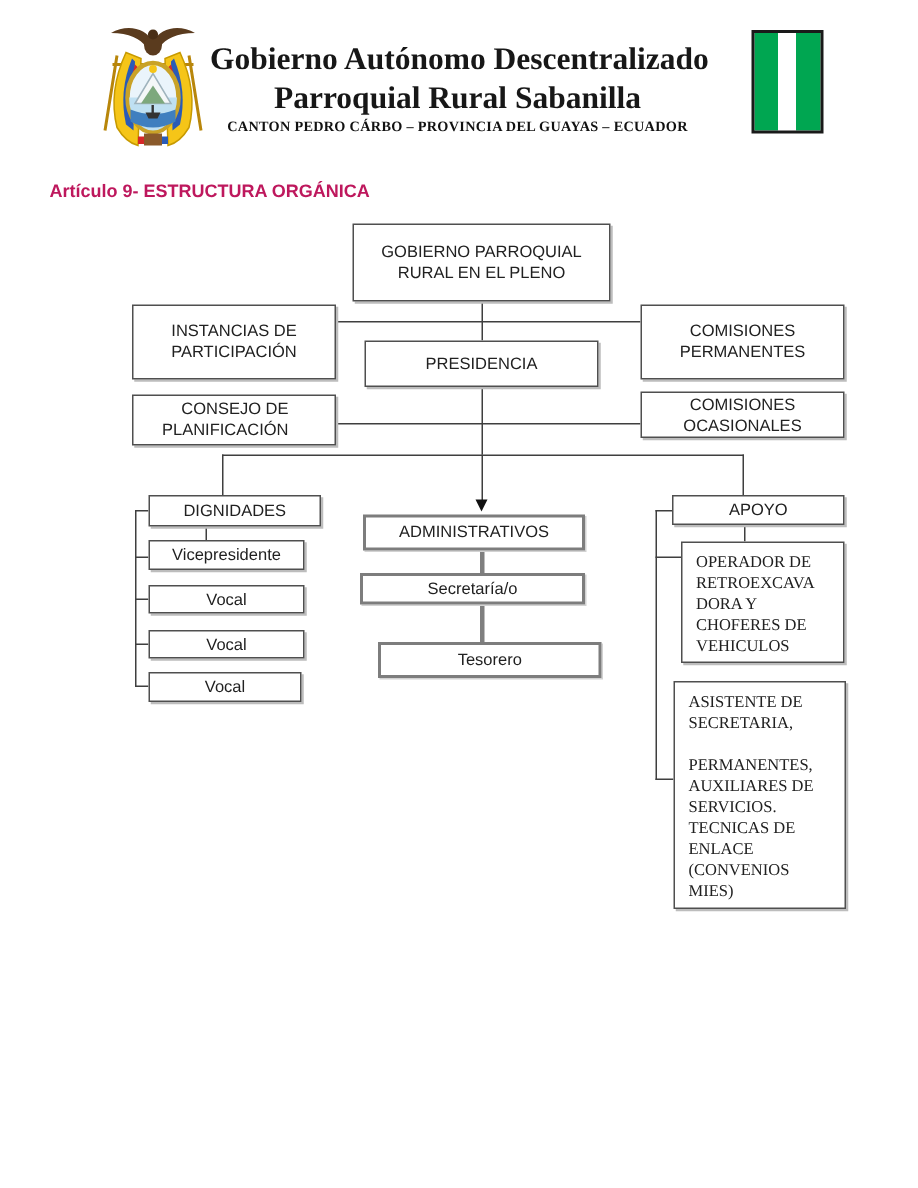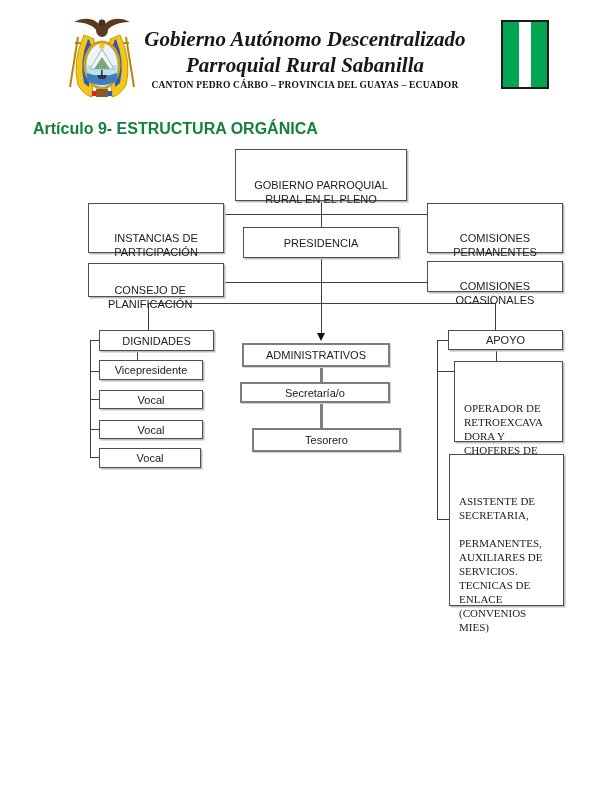--- a/index.html
+++ b/index.html
@@ -5,45 +5,45 @@
   html,body{margin:0;padding:0;background:#e8e8e8;}
   .page{
     position:relative;width:612px;height:792px;background:#ffffff;
     margin:0 auto;overflow:hidden;
     font-family:"Liberation Sans",sans-serif;color:#1c1c1c;
   }
   
   .coat{position:absolute;left:66px;top:13px;width:72px;height:94px;}
   .titles{position:absolute;left:140px;top:26px;width:330px;text-align:center;}
   .title-line{
-    font-family:"Liberation Serif",serif;font-style:italic;font-weight:600;
+    font-family:"Liberation Serif",serif;font-weight:600;
     font-size:21px;line-height:26px;color:#171717;white-space:nowrap;
   }
   .subtitle{
     font-family:"Liberation Serif",serif;font-weight:bold;font-size:9.5px;
     margin-top:2px;color:#111;white-space:nowrap;letter-spacing:.2px;
   }
   .flag{
     position:absolute;left:501px;top:20px;width:44px;height:65px;
     border:2px solid #1a1a1a;
     background:linear-gradient(to right,#00A651 0 36%,#ffffff 36% 63%,#00A651 63% 100%);
   }
   .article{
-    position:absolute;left:33px;top:120px;font-size:16px;font-weight:bold;color:#15803d;
+    position:absolute;left:33px;top:120px;font-size:12px;font-weight:bold;color:#be185d;
   }
   
   .node{
     position:absolute;box-sizing:border-box;background:#fff;
     border:1.5px solid #4f4f4f;box-shadow:1.5px 1.5px 0 #bdbdbd;
     display:flex;align-items:center;justify-content:center;
     font-size:11px;line-height:14px;text-align:center;color:#212121;
   }
-  .node .pre{white-space:pre-line;margin-top:33px;}
+  .node .pre{white-space:pre-line;}
   .node.gray{border:2px solid #7d7d7d;box-shadow:1px 1px 0 #d2d2d2;}
-  .node.left{justify-content:flex-start;text-align:center;}
+  .node.left{justify-content:flex-start;text-align:right;}
   .node.topleft{align-items:flex-start;justify-content:flex-start;text-align:left;padding:6px 4px 4px 9px;font-family:Liberation Serif, serif;}
   .hline{position:absolute;height:1.4px;background:#3f3f3f;}
   .vline{position:absolute;width:1.4px;background:#3f3f3f;}
   .vline.gray2{width:2.5px;background:#7f7f7f;}
   .arrow-down{
     position:absolute;width:0;height:0;
     border-left:4.5px solid transparent;border-right:4.5px solid transparent;
     border-top:8px solid #111;
   }
 </style>

